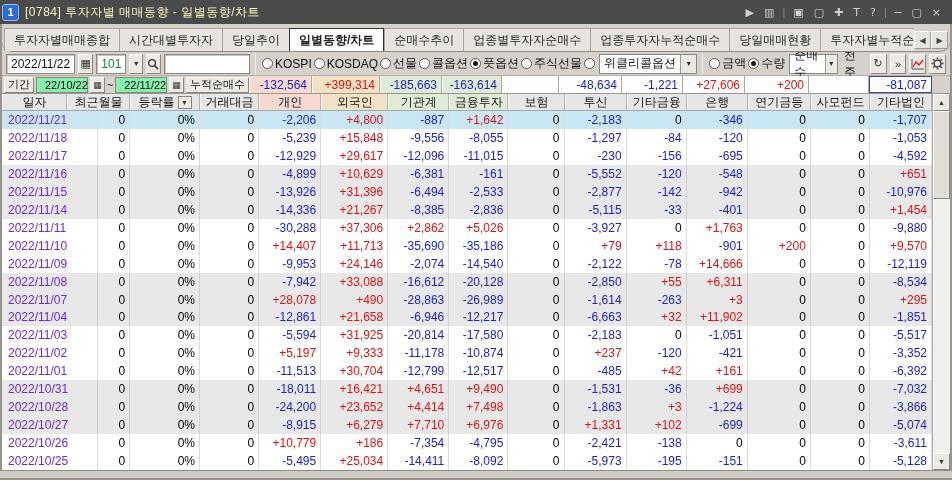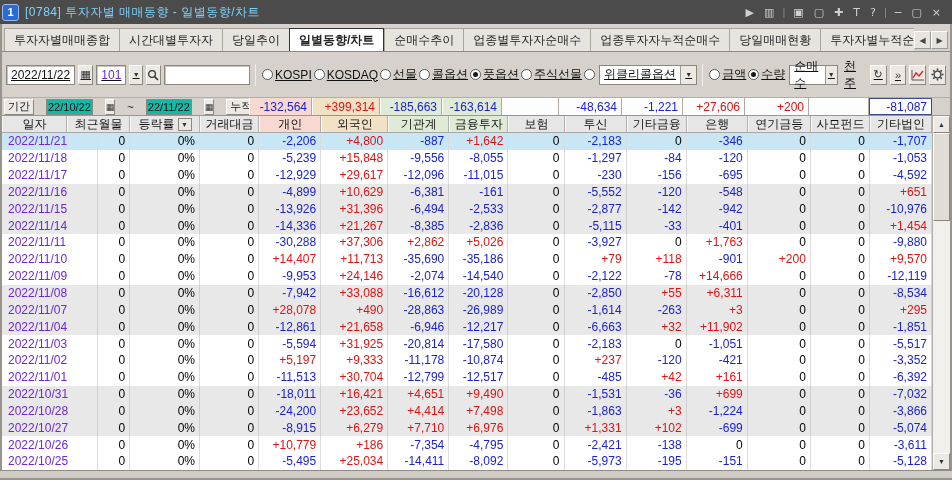--- a/index.html
+++ b/index.html
@@ -3,58 +3,58 @@
 <meta charset="utf-8">
 <style>
   * { margin:0; padding:0; box-sizing:border-box; }
   html,body { width:952px; height:480px; overflow:hidden; }
   body { font-family:"Liberation Sans","DejaVu Sans",sans-serif; font-size:12px; color:#111; background:#d6d2cb; }
   .window { width:952px; height:480px; display:flex; flex-direction:column; border-left:2px solid #98948d; border-right:2px solid #98948d; background:#d6d2cb; }
 
   
   .titlebar { height:24px; background:#4b4b4b; display:flex; align-items:center; padding:0 6px 0 2px; margin:0 -2px; color:#e8e8e8; }
   .app-badge { width:17px; height:17px; background:#2a6bd4; border:1px solid #9db9e8; border-radius:3px; color:#fff; font-weight:bold; font-size:11px; display:flex; align-items:center; justify-content:center; margin-right:6px; }
-  .title-text { color:#7dd3fc; font-size:12px; letter-spacing:0.5px; }
+  .title-text { color:#fef9c3; font-size:12px; letter-spacing:0.5px; }
   .tb-spacer { flex:1; }
   .tb-icon { color:#cfcfcf; font-size:11px; padding:0 5px; cursor:default; font-family:"DejaVu Sans",sans-serif; }
   .tb-sep { color:#8a8a8a; padding:0 3px; font-size:11px; }
 
   
-  .tabbar { height:28px; display:flex; align-items:flex-end; background:#d6d2cb; border-bottom:1px solid #8e8a84; padding-left:2px; position:relative; }
+  .tabbar { height:28px; display:flex; align-items:flex-end; background:#d6d2cb; border-bottom:1px solid #8e8a84; padding-left:2px; position:relative;border-radius:10px; }
   .tab-list { display:flex; height:23px; flex:1; overflow:hidden; }
   .tab { padding:0 9px; height:23px; display:flex; align-items:center; background:#e7e4df; border:1px solid #a9a49c; border-bottom:none; border-right:none; color:#222; white-space:nowrap; font-size:12px; }
   .tab:last-child { border-right:1px solid #a9a49c; }
   .tab.active { background:#ffffff; border:1px solid #333; border-bottom:1px solid #fff; font-weight:bold; margin-bottom:-1px; height:24px; }
   .tab-scroll { display:flex; align-items:center; height:20px; margin:0 2px 1px 0; }
   .tab-scroll .sbtn { width:17px; height:18px; background:#e7e4df; border:1px solid #999; border-top-color:#fff; border-left-color:#fff; font-size:8px; color:#444; display:flex; align-items:center; justify-content:center; }
 
   
-  .toolbar { height:46px; display:flex; align-items:center; padding:0 4px; gap:3px; background:#d6d2cb; border-bottom:1px solid #b3afa8;text-decoration:underline; }
+  .toolbar { height:24px; display:flex; align-items:center; padding:0 4px; gap:3px; background:#d6d2cb; border-bottom:1px solid #b3afa8; }
   .sunken { background:#fff; border:1px solid #8c8880; box-shadow:inset 1px 1px 0 #c9c5be; height:20px; display:flex; align-items:center; padding:0 4px; font-size:12px; }
   .btn3d { background:#ece9e4; border:1px solid #8c8880; border-top-color:#fdfcfb; border-left-color:#fdfcfb; height:20px; display:flex; align-items:center; justify-content:center; font-size:11px; color:#333; }
   .w-date { width:70px; }
   .w-cal { width:18px; }
-  .code-box { width:30px; color:#6d28d9; }
+  .code-box { width:30px; color:#15803d; }
   .darr { width:16px; height:20px; }
   .search-input { width:86px; }
   .tool-sep { width:1px; height:22px; background:#b5b1aa; border-right:1px solid #f0eeea; margin:0 2px; }
   .radio-item { display:inline-flex; align-items:center; gap:2px; margin:0 1px; white-space:nowrap; }
   .radio { width:11px; height:11px; border-radius:50%; border:1px solid #555; background:#fff; display:inline-block; position:relative; flex:none; }
   .radio.sel::after { content:""; position:absolute; left:2px; top:2px; right:2px; bottom:2px; background:#1a1a1a; border-radius:50%; }
   .rlabel { font-size:12px; color:#111; }
   .combo { background:#fff; border:1px solid #8c8880; height:20px; display:flex; align-items:center; justify-content:space-between; font-size:12px; padding-left:4px; }
   .combo .carr { width:16px; height:18px; background:#ece9e4; border-left:1px solid #999; display:flex; align-items:center; justify-content:center; font-size:7px; color:#333; margin-left:3px; }
   .unit-label { font-size:12px; margin:0 3px; }
   .icon-btn { width:20px; }
 
   
   .period-row { height:18px; display:flex; background:#d6d2cb; border-bottom:1px solid #9b978f; }
-  .period-left { width:247px; display:flex; align-items:center; gap:12px; padding-left:2px; }
+  .period-left { width:247px; display:flex; align-items:center; gap:2px; padding-left:2px; }
   .pl-box { background:#ece9e4; border:1px solid #8c8880; border-top-color:#fdfcfb; border-left-color:#fdfcfb; height:16px; display:flex; align-items:center; justify-content:center; font-size:11px; padding:0 3px; white-space:nowrap; }
-  .p-date { background:#14b8a6; border:1px solid #8c8880; height:16px; display:flex; align-items:center; padding:0 1px; font-size:11px; width:52px; }
+  .p-date { background:#86efac; border:1px solid #8c8880; height:16px; display:flex; align-items:center; padding:0 8px; font-size:11px; width:52px; }
   .p-cal { width:15px; height:16px; font-size:9px; }
   .tilde { font-size:11px; }
   .cum-cells { display:flex; }
   .cum-cell { height:17px; border-right:1px solid #aeaaa3; border-left:1px solid #fdfdfd; background:#fdfdfd; display:flex; align-items:center; justify-content:flex-end; padding-right:4px; font-size:12px; }
   .cum-cell.focused { border:1px solid #3c4a8e; }
   .cum-corner { width:18px; background:#d6d2cb; }
 
   
   .grid-body { display:flex; flex:1; background:#fff; }
   .grid-left { width:930px; display:flex; flex-direction:column; }

